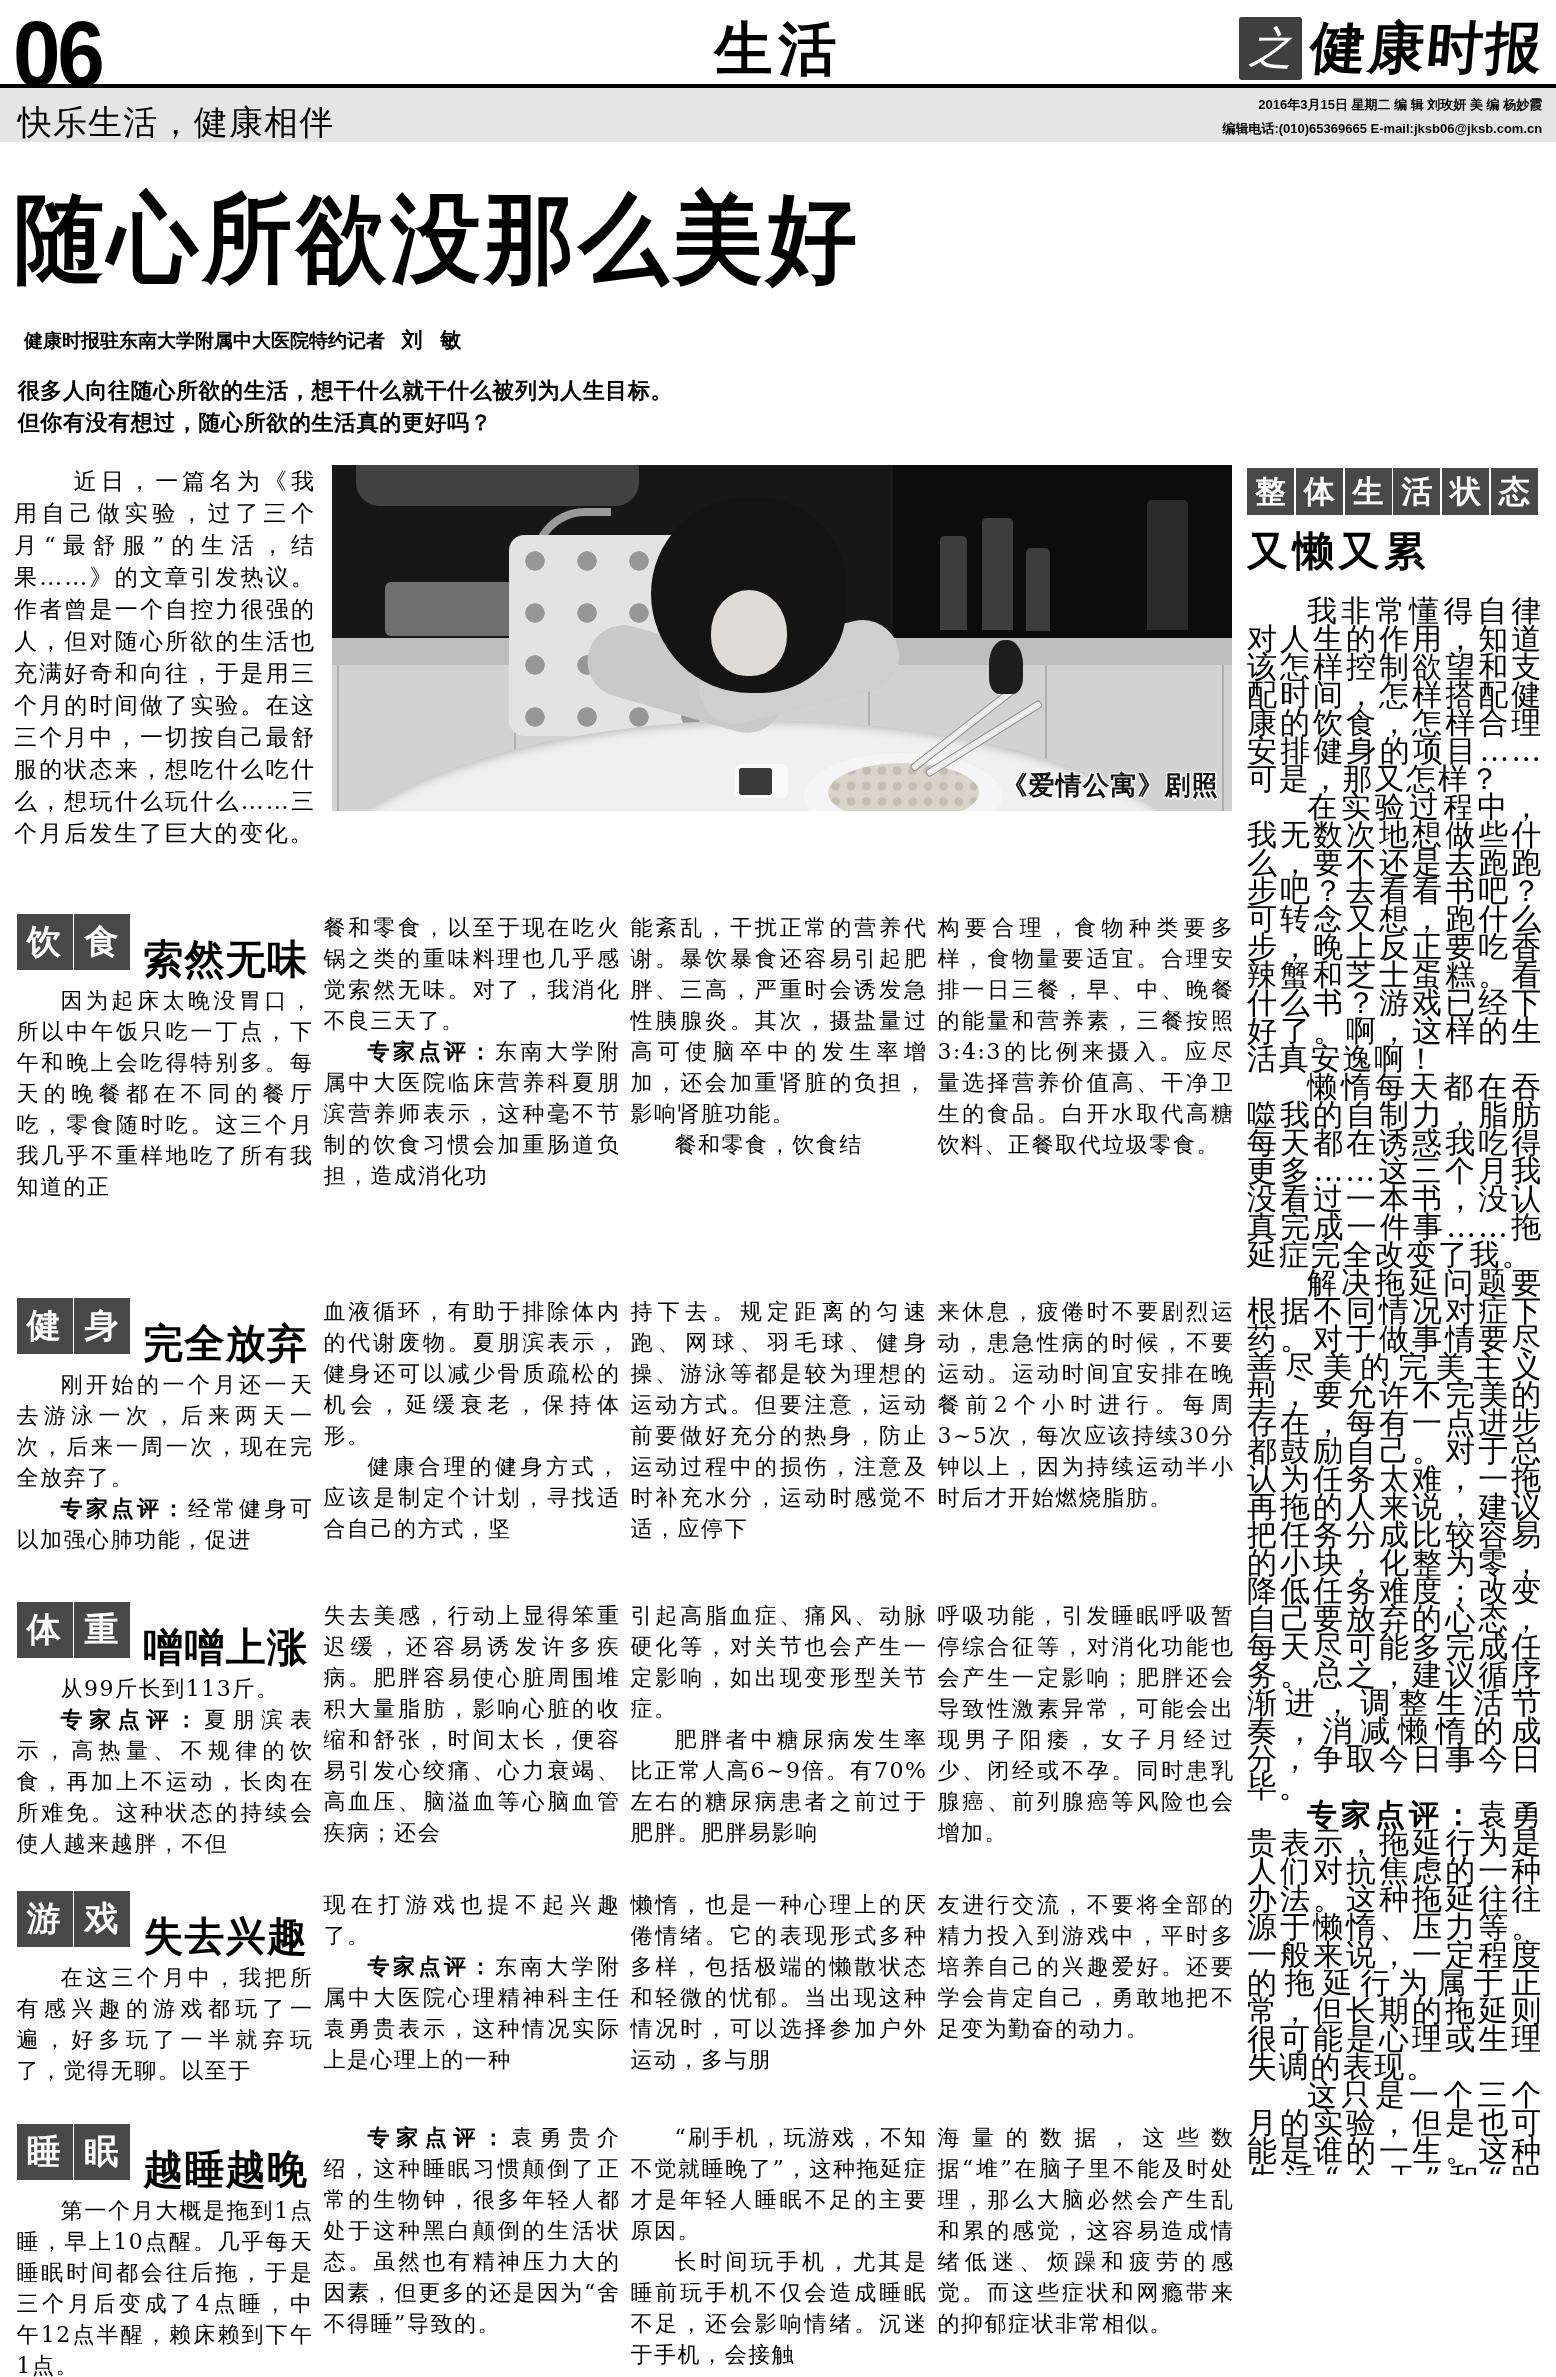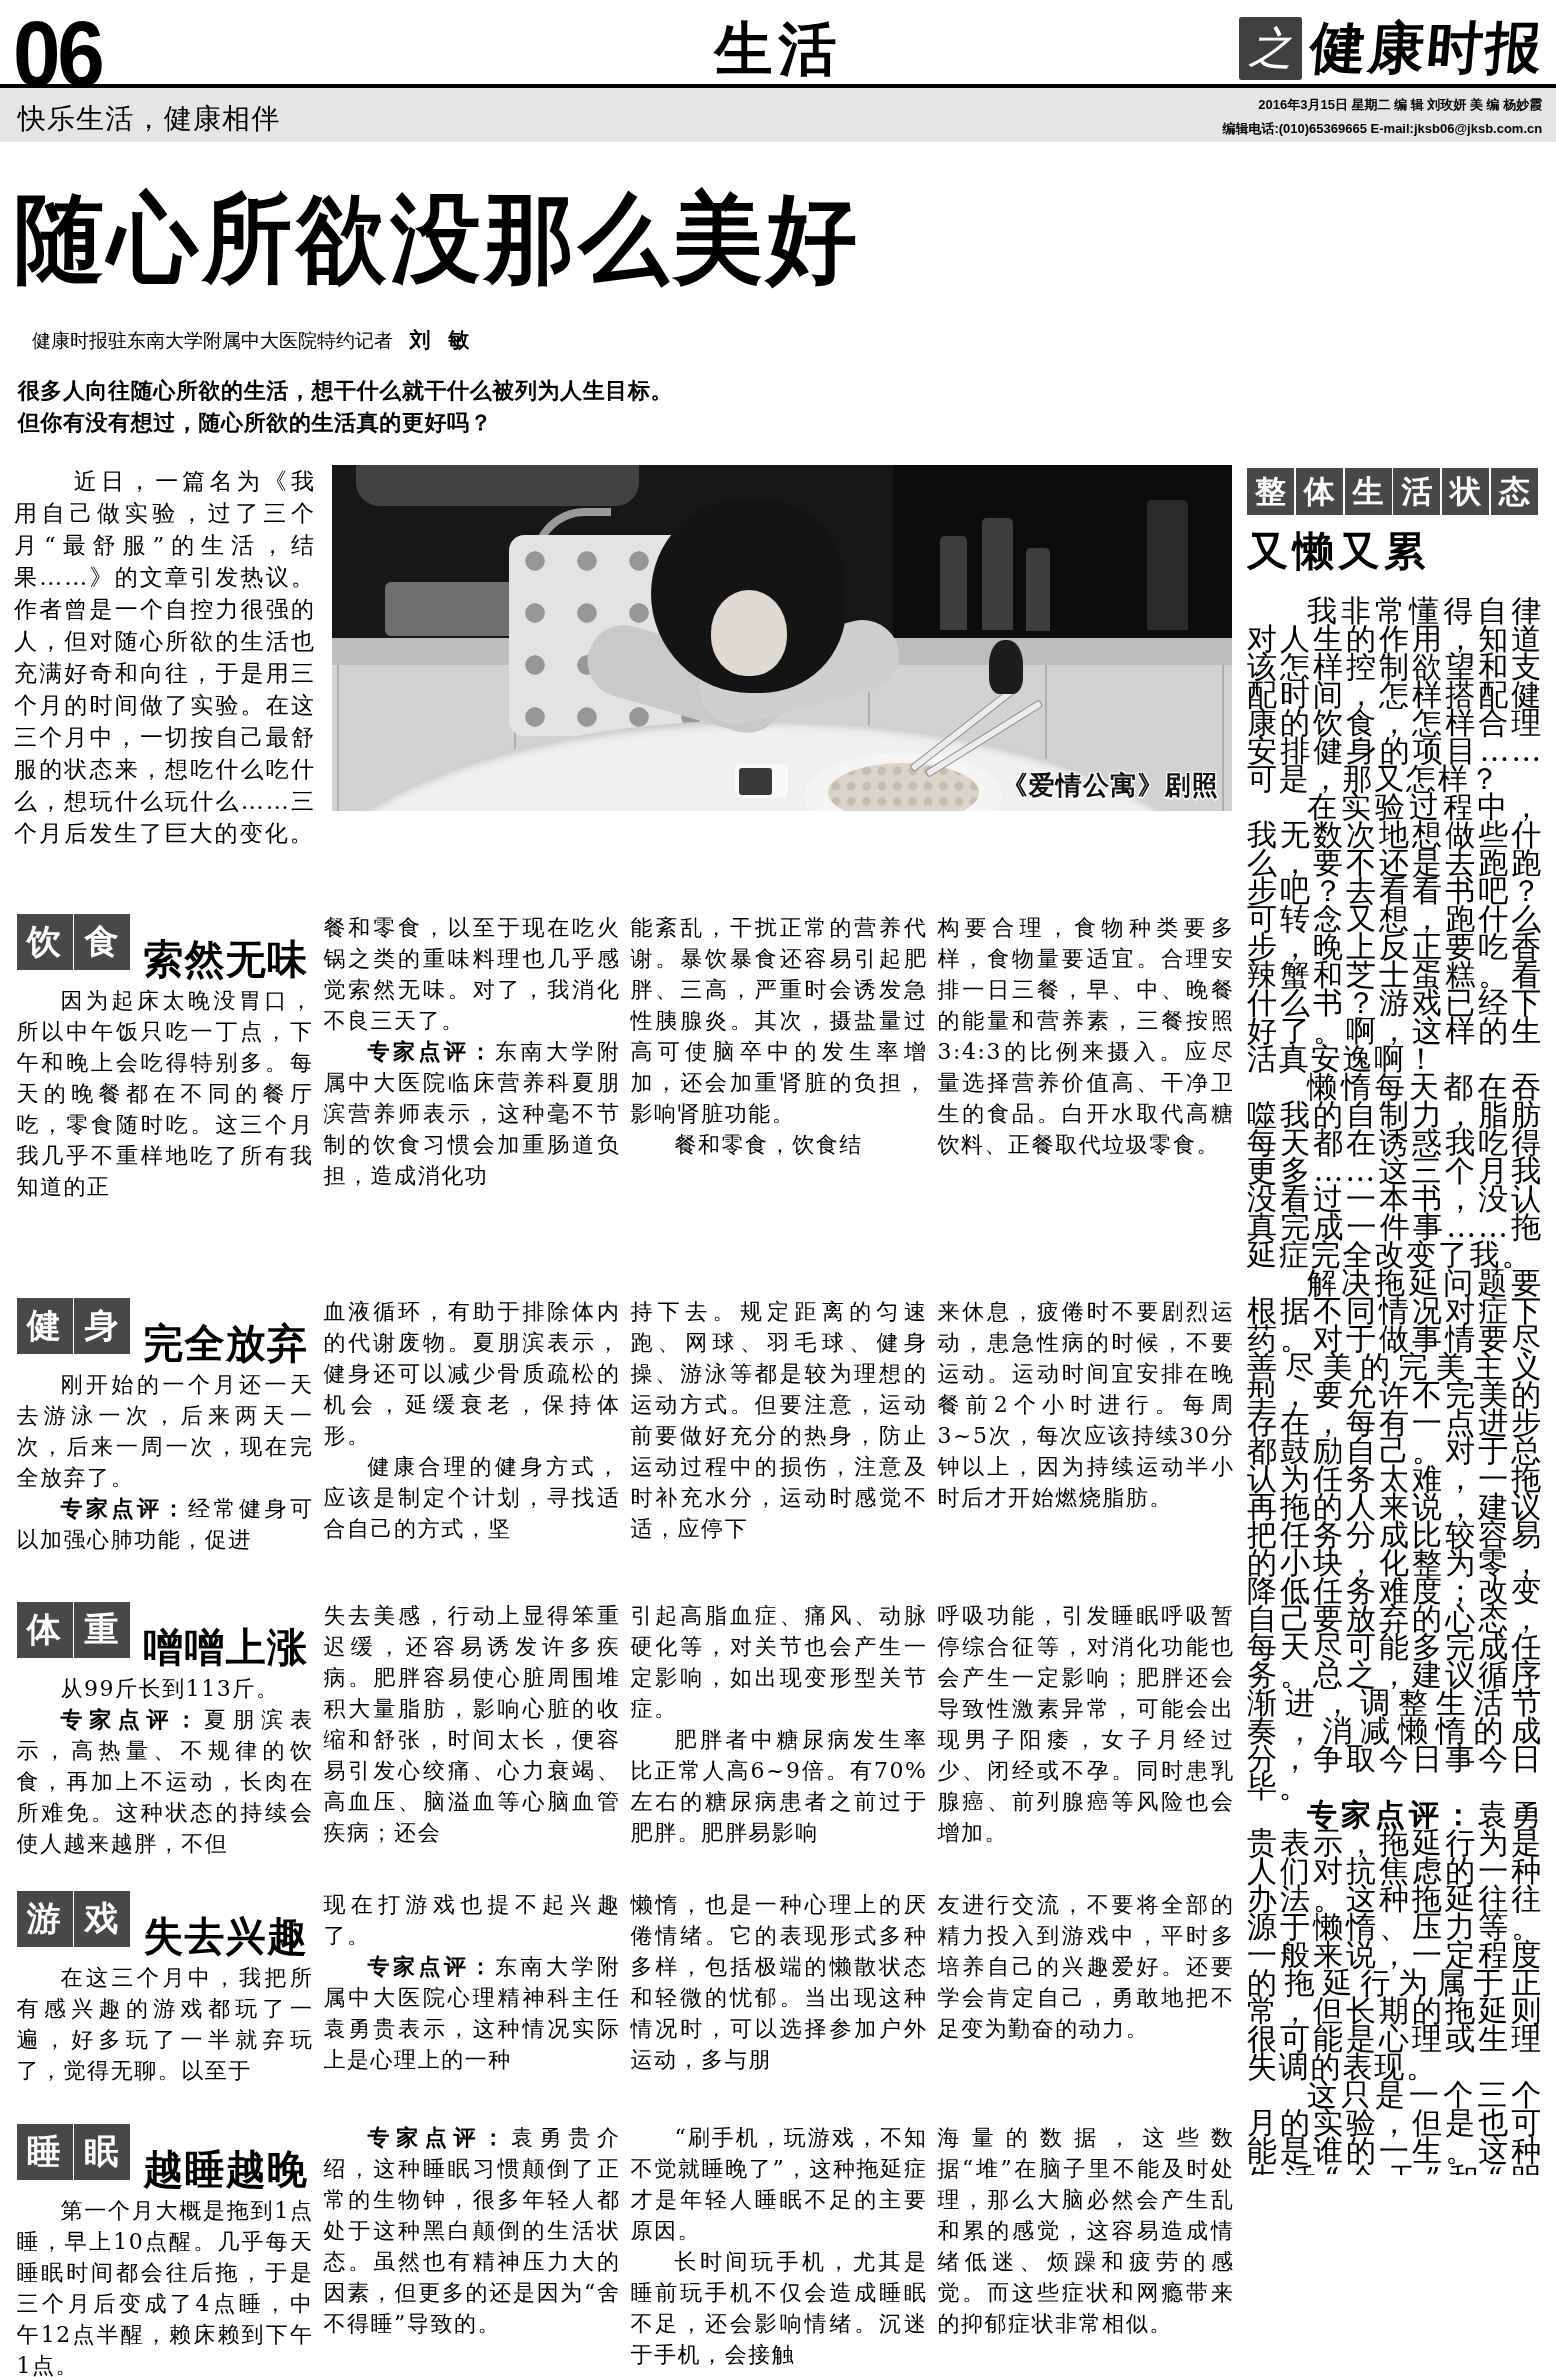--- a/index.html
+++ b/index.html
@@ -9,26 +9,26 @@
   
   .pagenum{left:13px;top:1.2px;font-size:93px;font-weight:bold;letter-spacing:-3.5px;transform:scaleX(.92);transform-origin:left top;}
   .sec-top-title{left:0;right:0;top:10.6px;text-align:center;font-size:58px;font-weight:900;letter-spacing:5.9px;}
   .masthead{right:13px;top:10.6px;display:flex;align-items:center;gap:8.3px;}
   .logo-icon{width:63px;height:63px;background:#3f3f3f;color:#fff;display:flex;align-items:center;justify-content:center;
              font-size:44px;font-family:"DejaVu Serif","Liberation Serif",serif;font-style:italic;border-radius:2.4px;}
   .masthead-text{font-size:56px;font-weight:900;font-family:"DejaVu Serif","Liberation Serif",serif;
                  transform:skewX(-5deg);letter-spacing:2.4px;}
   .rule{left:0;right:0;top:84px;height:4.1px;background:#000;}
   .strip{left:0;right:0;top:88px;height:54px;background:#e5e5e5;}
-  .slogan{left:17.7px;top:100px;font-size:28px;letter-spacing:1.2px;}
+  .slogan{left:17.7px;top:100px;font-size:34px;letter-spacing:1.2px;}
   .strip-right{right:14.8px;top:93px;text-align:right;font-weight:bold;font-size:13px;line-height:23.6px;}
   
   h1.headline{left:14px;top:174px;margin:0;font-size:90px;font-weight:900;letter-spacing:4.1px;
       font-family:"DejaVu Serif","Liberation Serif",serif;transform:scaleY(1.08);transform-origin:left top;}
-  .byline{left:32px;top:326px;font-size:19px;}
+  .byline{left:24px;top:326px;font-size:19px;font-weight:bold;}
   .byline b{font-size:21px;margin-left:16.5px;letter-spacing:5.9px;}
   .intro{left:17.7px;top:375px;font-size:22px;font-weight:bold;line-height:32px;letter-spacing:0.6px;}
   
   .lead{left:14px;top:465px;width:302px;height:446px;font-family:"DejaVu Serif","Liberation Serif",serif;
         font-size:23px;line-height:32px;text-align:justify;text-indent:2.6em;letter-spacing:.09em;overflow:hidden;}
   
   .photo{left:332px;top:465px;width:900px;height:346px;background:#171717;overflow:hidden;}
   .photo *{position:absolute;}
   .ph-glow{left:23.6px;top:0;width:283px;height:41px;background:#777;opacity:.45;border-radius:0 0 23.6px 23.6px;}
   .ph-shelf{left:561px;top:0;width:339px;height:177px;background:#0c0c0c;}

